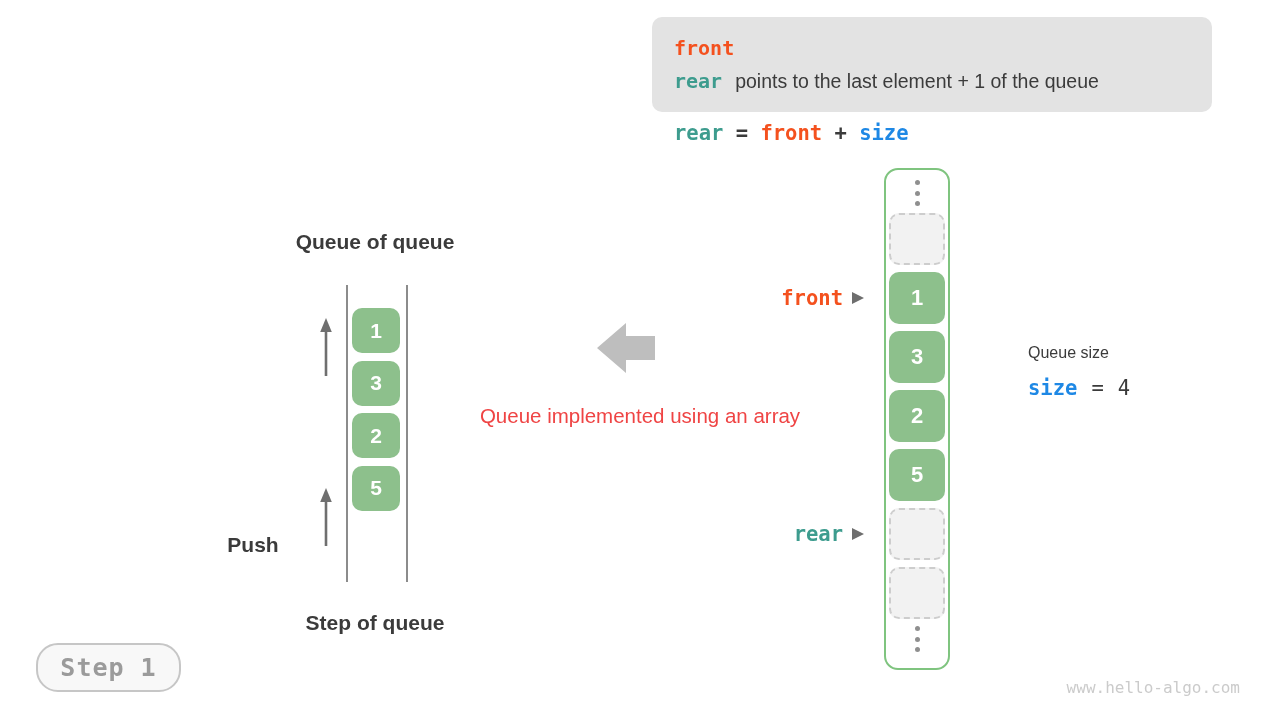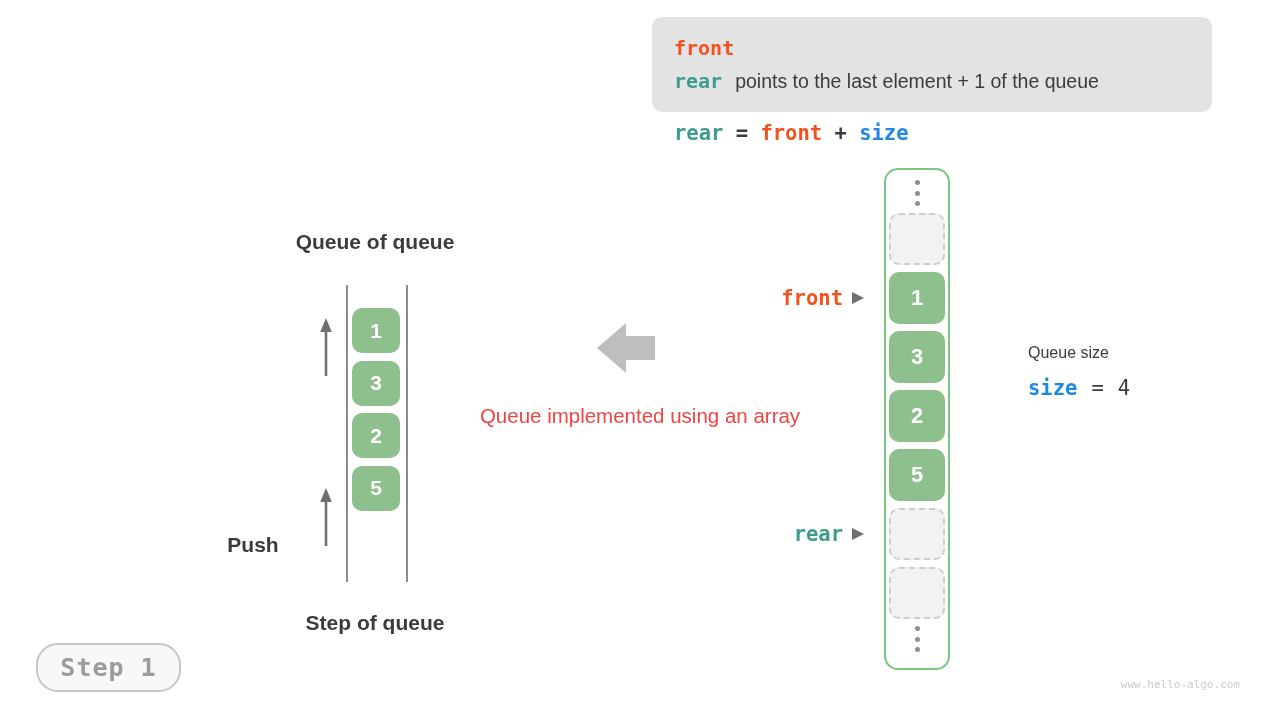--- a/index.html
+++ b/index.html
@@ -71,21 +71,21 @@
   .qs-eq  { margin-left:14px; }
   .qs-val { margin-left:14px; }
 
   
   .step-badge { left:36px; top:643px; width:145px; height:49px; background:#F8F8F8;
                 border:2px solid #C6C6C6; border-radius:22px;
                 display:flex; align-items:center; justify-content:center;
                 font-family:"DejaVu Sans Mono", monospace; font-weight:bold;
                 font-size:25px; color:#9B9B9B; letter-spacing:1px; }
   .watermark { right:40px; top:678px; font-family:"DejaVu Sans Mono", monospace;
-               font-size:11px; color:#CBCBCB; }
+               font-size:16px; color:#CBCBCB; }
 </style>
 </head>
 <body>
 
 <div class="abs info-box">
   <div class="info-line">
     <span class="info-kw kw-front">front</span>
   </div>
   <div class="info-line">
     <span class="info-kw kw-rear">rear</span>

